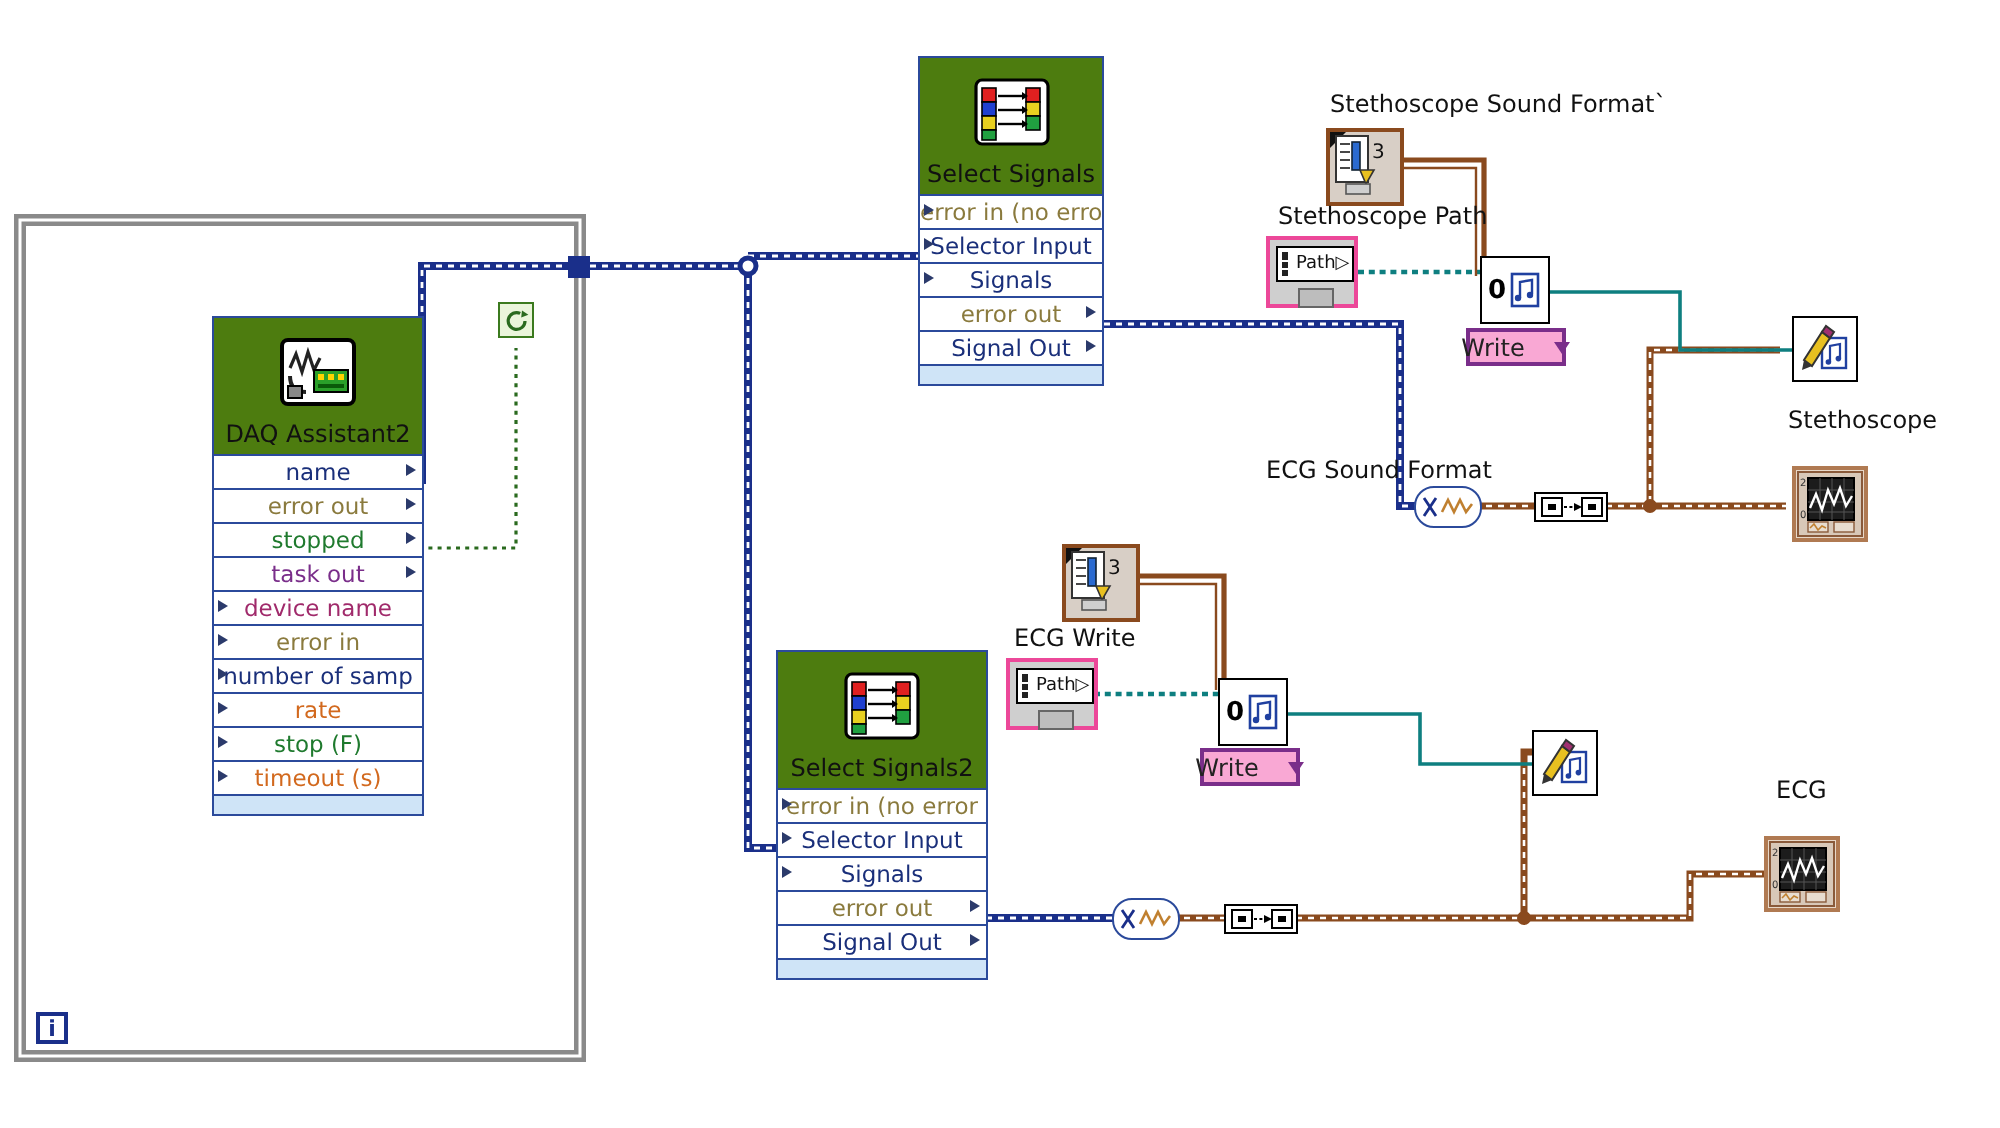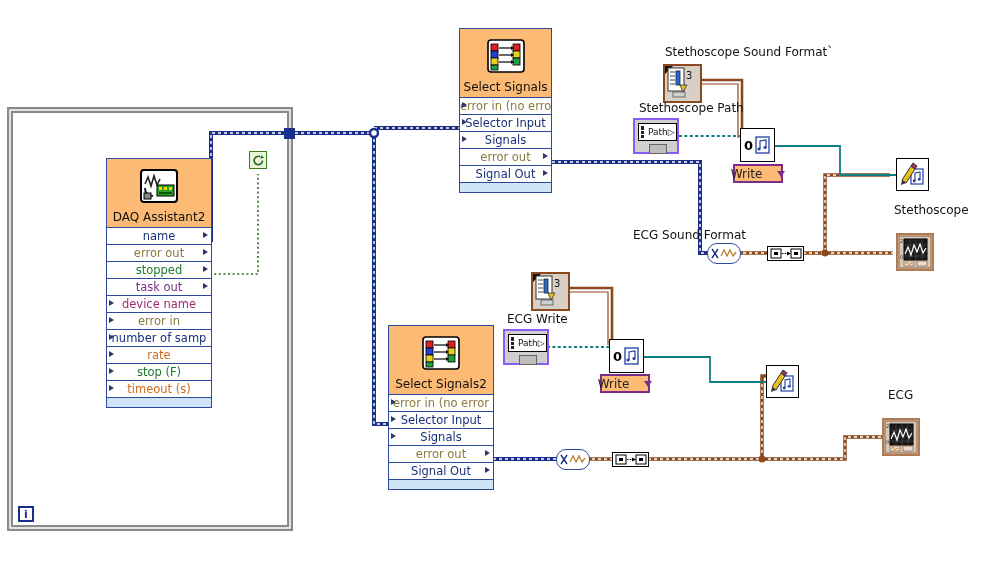--- a/index.html
+++ b/index.html
@@ -13,21 +13,21 @@
     font-family: "DejaVu Sans", sans-serif;
   }
   #canvas {
     position: absolute; left: 0; top: 0;
     width: 1000px; height: 564px;
   }
   .abs { position: absolute; }
 
   
   .express {
-    background: #fdba74;
+    background: #4d7c0f;
     border: 1px solid #2b4a9b;
     box-sizing: border-box;
   }
   .express .ico-wrap {
     height: 46px;
     display: flex; align-items: center; justify-content: center;
     padding-top: 4px;
   }
   .express .exp-title {
     text-align: center;
@@ -78,35 +78,35 @@
   }
 
   
   .box-plain {
     background: #ffffff;
     border: 1.5px solid #000000;
     box-sizing: border-box;
   }
   .sel-ring {
     border: 2px solid #7a2e8a;
-    background: #fdba74;
+    background: #f9a8d4;
     box-sizing: border-box;
     font-size: 12px;
     color: #222;
     display: flex; align-items: center; justify-content: center;
     gap: 15px;
   }
   .caret-dn {
     width: 0; height: 0;
     border-left: 4.5px solid transparent;
     border-right: 4.5px solid transparent;
     border-top: 6px solid #7a2e8a;
   }
   .ctrl-teal {
-    border: 2px solid #8b5cf6;
+    border: 2px solid #ec4899;
     background: #cfcfcf;
     box-sizing: border-box;
   }
   .ctrl-brown {
     border: 2px solid #8a4a1e;
     background: #d8cfc6;
     box-sizing: border-box;
   }
   .graph-term {
     border: 2px solid #b07a52;

